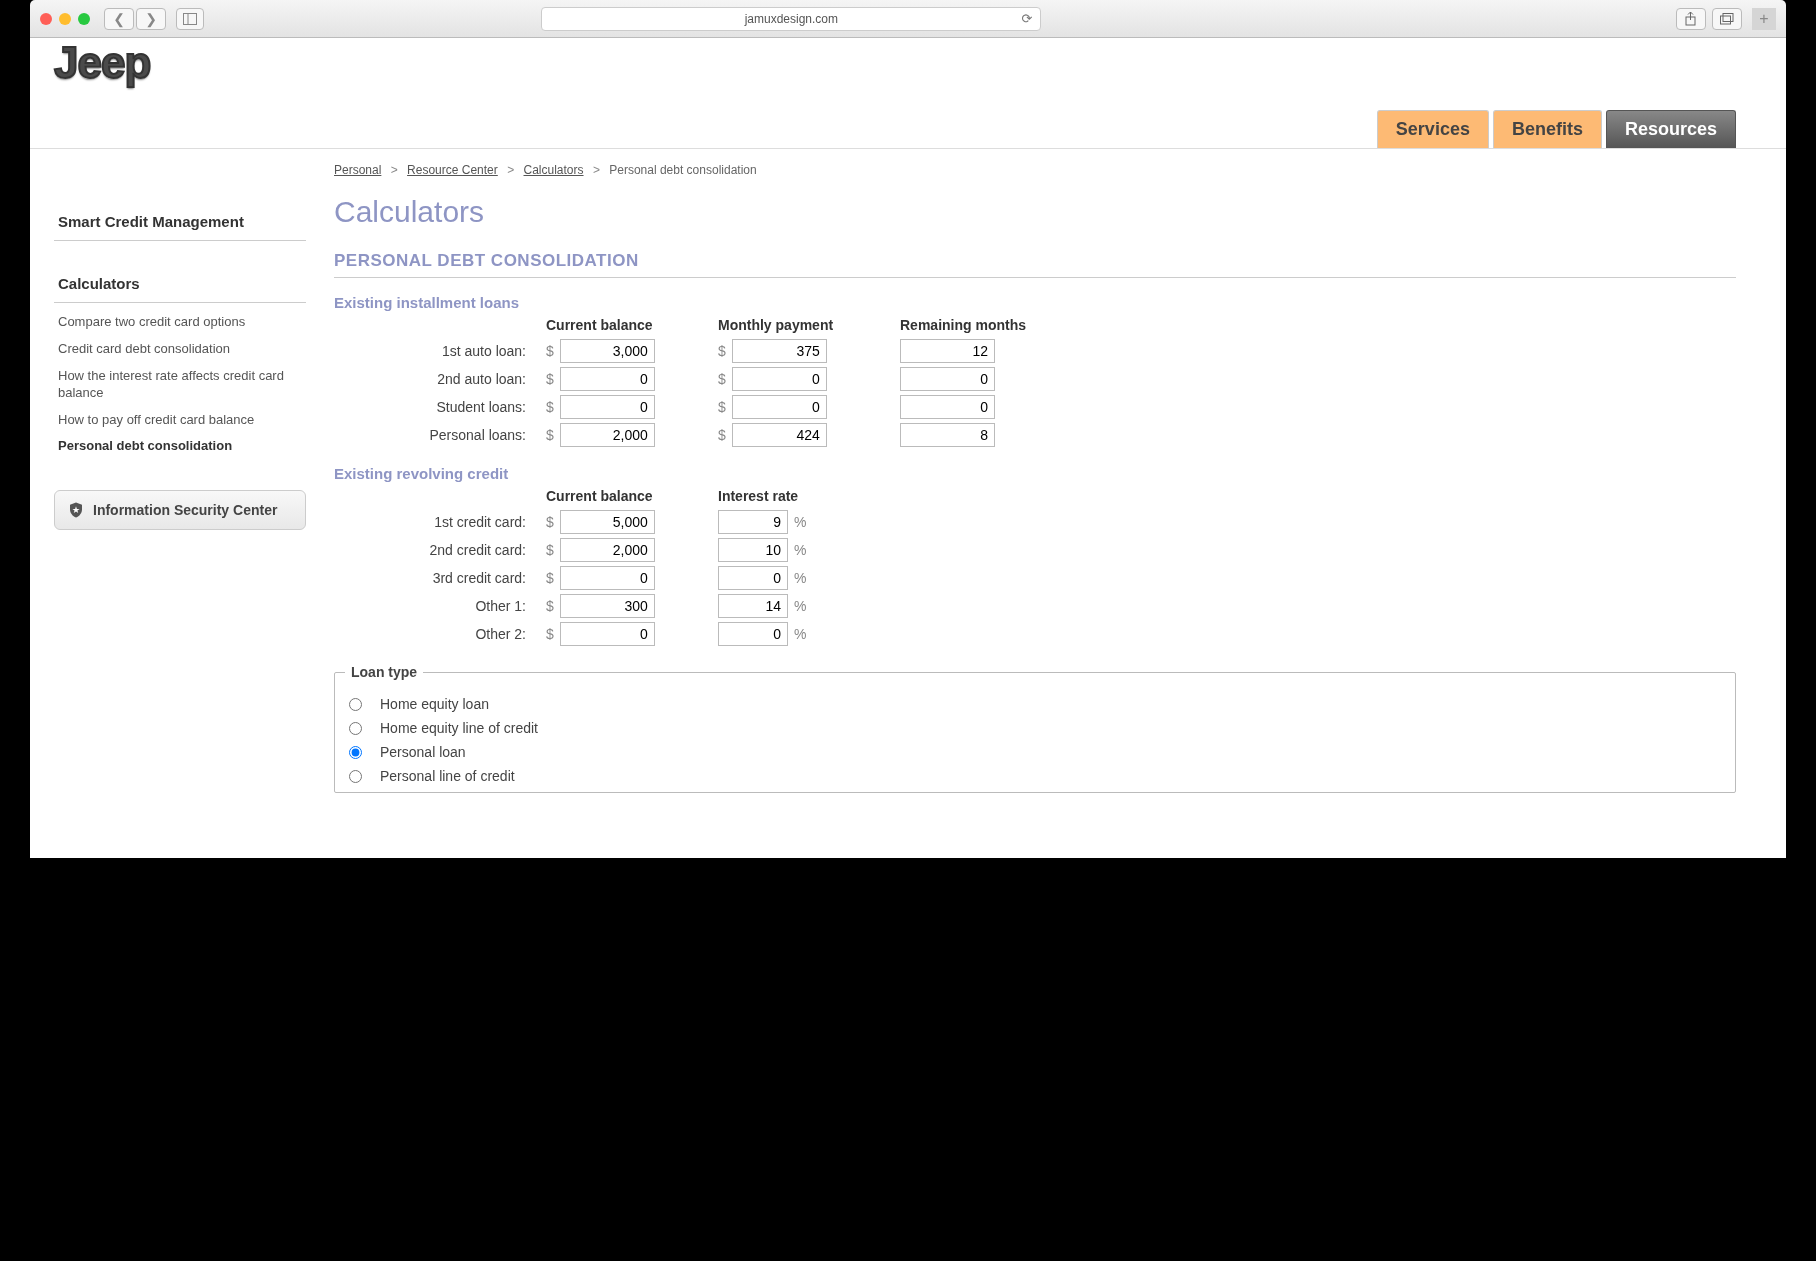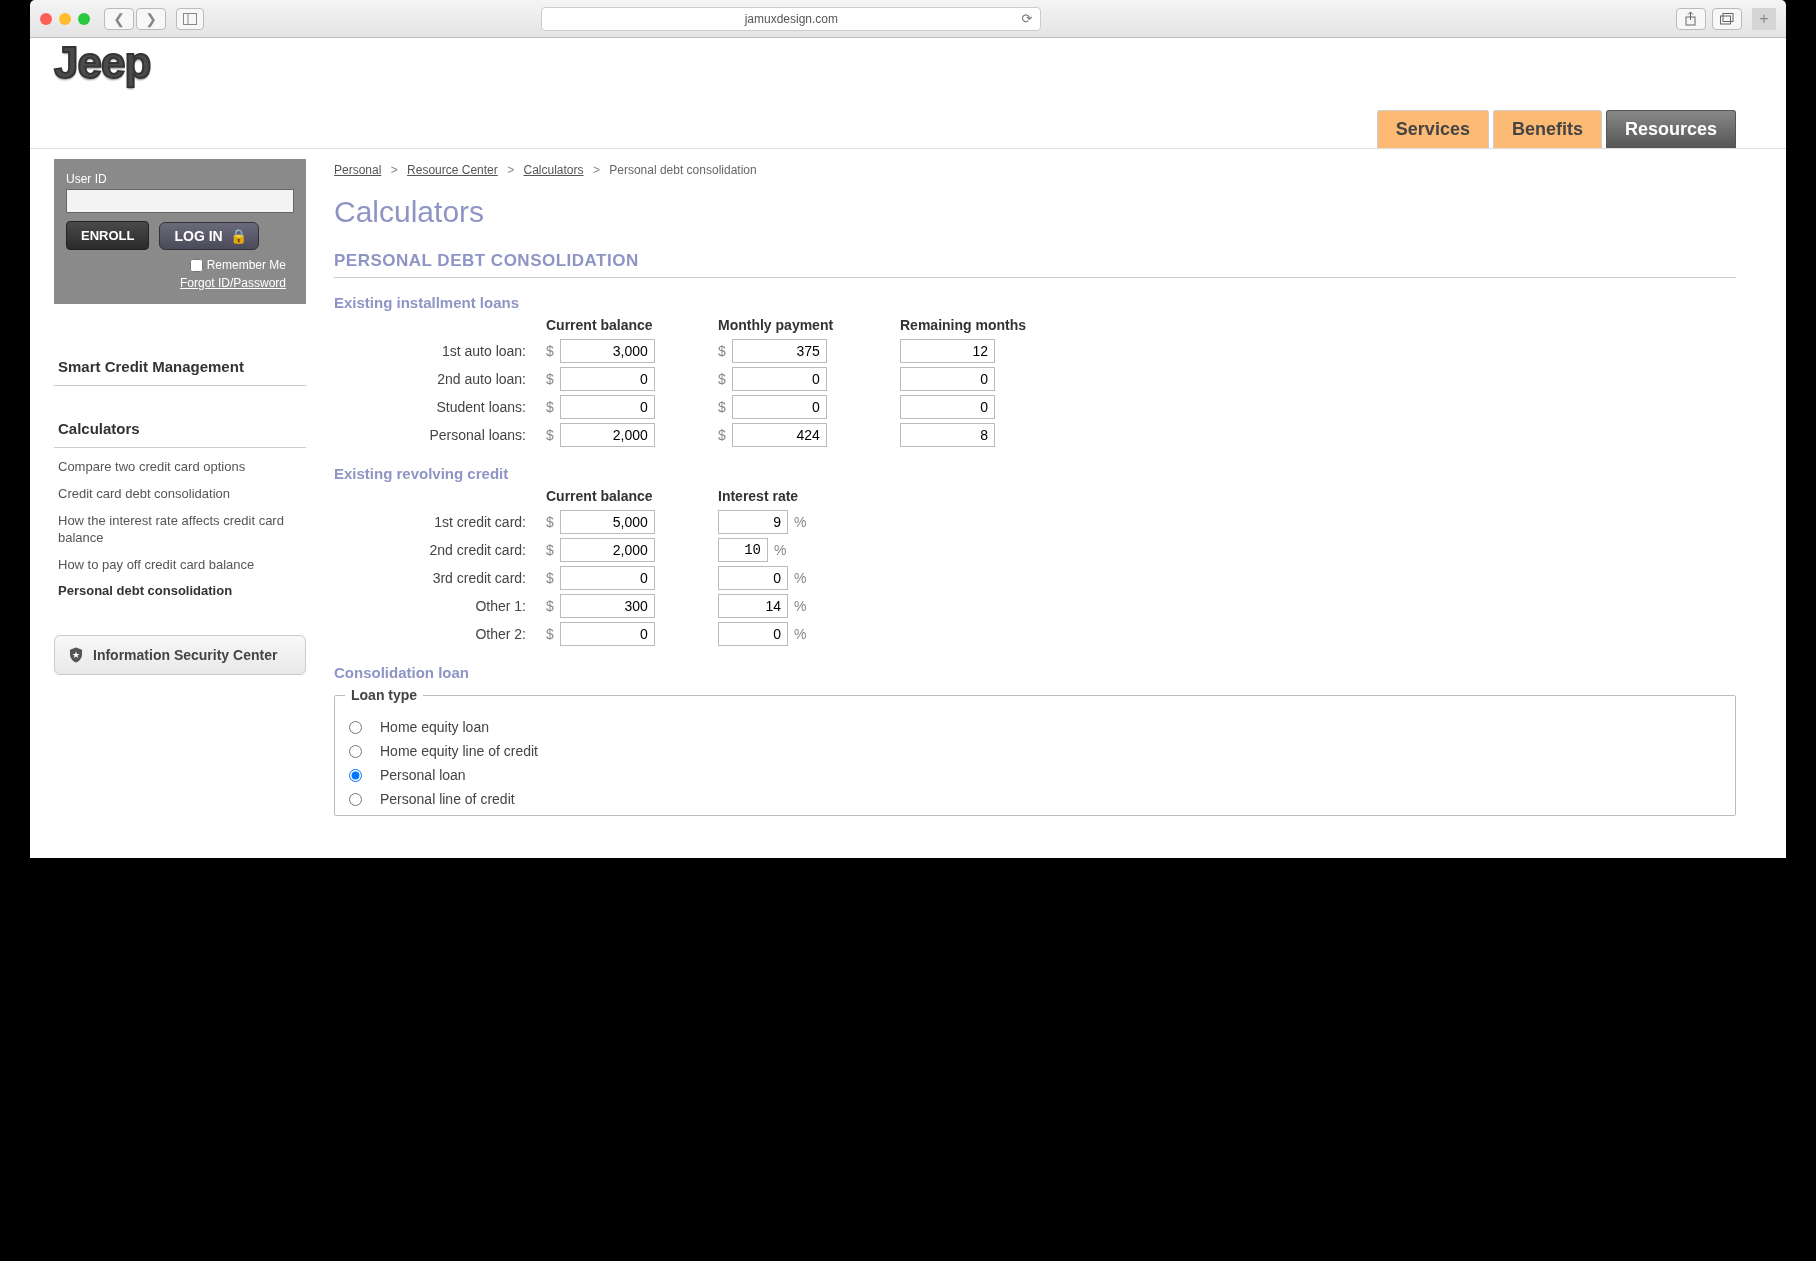--- a/index.html
+++ b/index.html
@@ -127,36 +127,20 @@
     </div>
 
     <div class="top-tabs">
       <div class="top-tab">Services</div>
       <div class="top-tab">Benefits</div>
       <div class="top-tab active">Resources</div>
     </div>
 
     <div class="content-wrap">
       <div class="sidebar">
-        <div class="login-box">
-          <label>User ID</label>
-          <input type="text" style="">
-          <div class="login-btns">
-            <button class="enroll-btn">ENROLL</button>
-            <button class="login-btn">
-              <span>LOG IN</span>
-              <span class="lock-icon">🔒</span>
-            </button>
-          </div>
-          <div class="remember">
-            <input type="checkbox" style="">
-            <span>Remember Me</span>
-          </div>
-          <div class="forgot">Forgot ID/Password</div>
-        </div>
 
         <div class="side-section-title first">Smart Credit Management</div>
         <div class="side-section-title">Calculators</div>
         <div class="side-links">
           <div class="side-link">Compare two credit card options</div>
           <div class="side-link">Credit card debt consolidation</div>
           <div class="side-link">How the interest rate affects credit card balance</div>
           <div class="side-link">How to pay off credit card balance</div>
           <div class="side-link active">Personal debt consolidation</div>
         </div>
@@ -259,21 +243,21 @@
               <input class="calc-input" style="width: 70px;" value="9">
               <span class="pct-sym">%</span>
             </div>
 
           <div class="row-label">2nd credit card:</div>
           <div class="money-cell">
               <span class="cur-sym">$</span>
               <input class="calc-input" value="2,000" style="">
             </div>
           <div class="rate-cell">
-              <input class="calc-input" style="width: 50px; font-family: Liberation Mono, monospace;" value="10">
+              <input class="calc-input" style="width: 70px;" value="10">
               <span class="pct-sym">%</span>
             </div>
 
           <div class="row-label">3rd credit card:</div>
           <div class="money-cell">
               <span class="cur-sym">$</span>
               <input class="calc-input" value="0" style="">
             </div>
           <div class="rate-cell">
               <input class="calc-input" style="width: 70px;" value="0">
@@ -294,21 +278,20 @@
           <div class="money-cell">
               <span class="cur-sym">$</span>
               <input class="calc-input" value="0" style="">
             </div>
           <div class="rate-cell">
               <input class="calc-input" style="width: 70px;" value="0">
               <span class="pct-sym">%</span>
             </div>
         </div>
 
-        <div class="subsection-title">Consolidation loan</div>
         <fieldset class="fieldset">
           <legend class="fieldset-legend">Loan type</legend>
           <div class="radio-row">
               <input type="radio" name="loantype" style="">
               <span>Home equity loan</span>
             </div>
           <div class="radio-row">
               <input type="radio" name="loantype" style="">
               <span>Home equity line of credit</span>
             </div>

